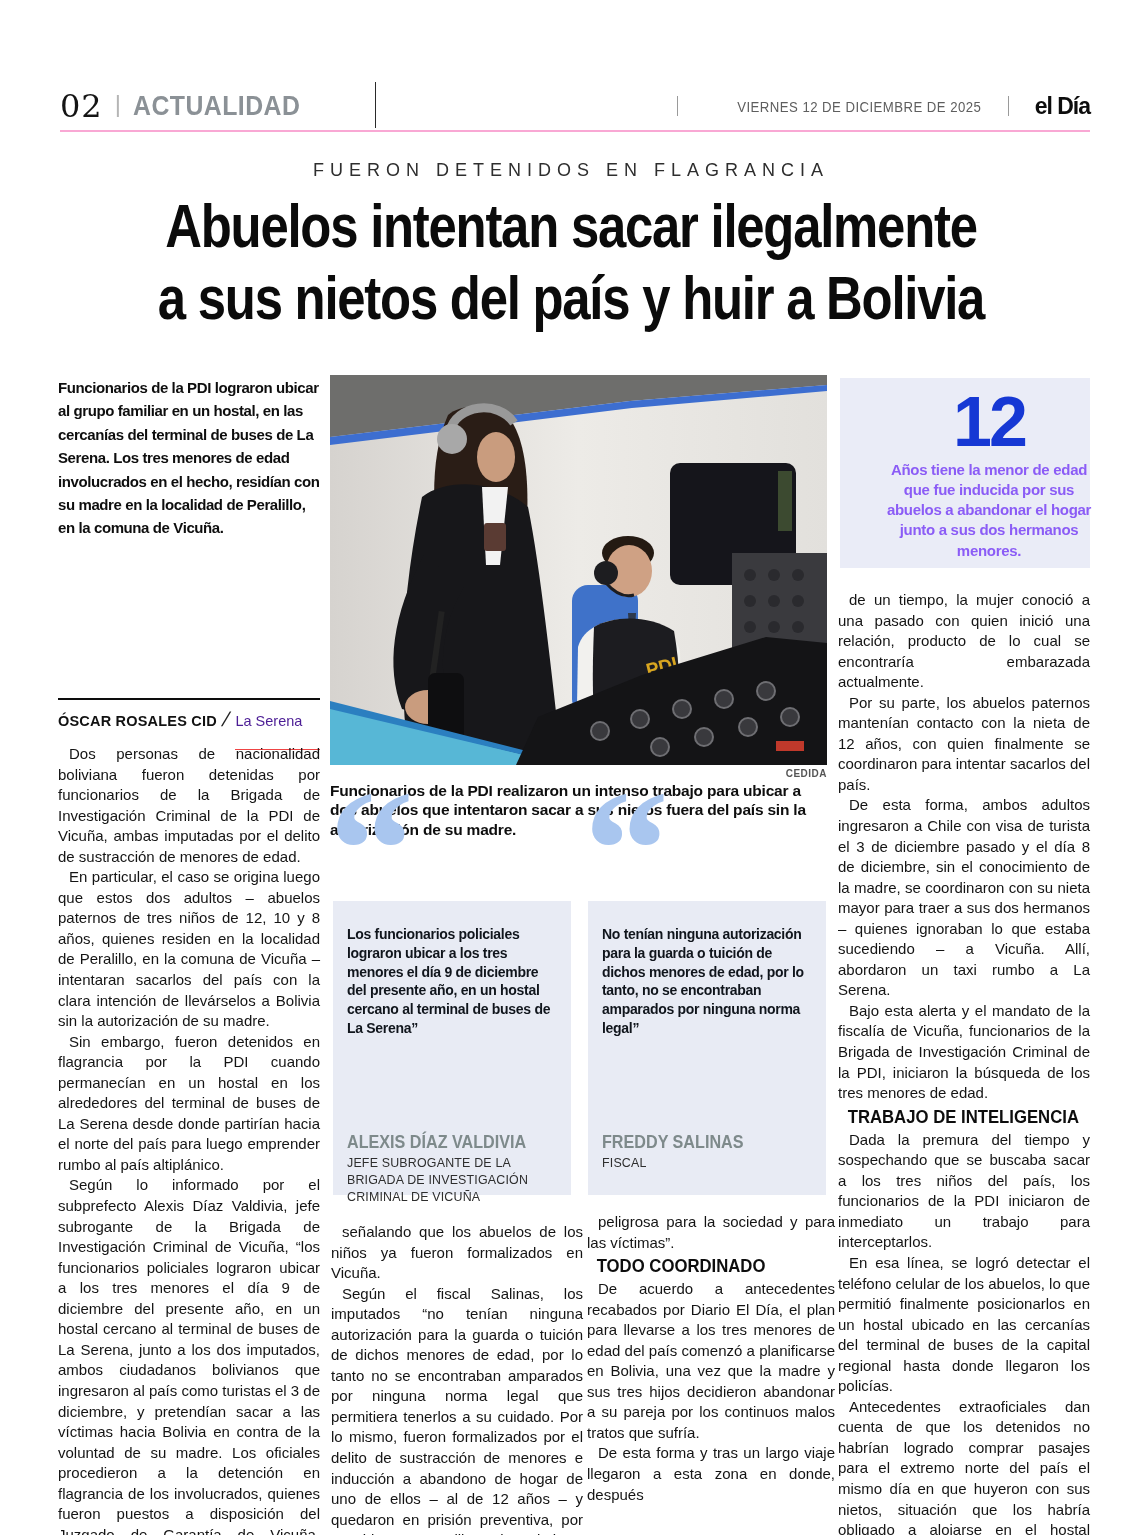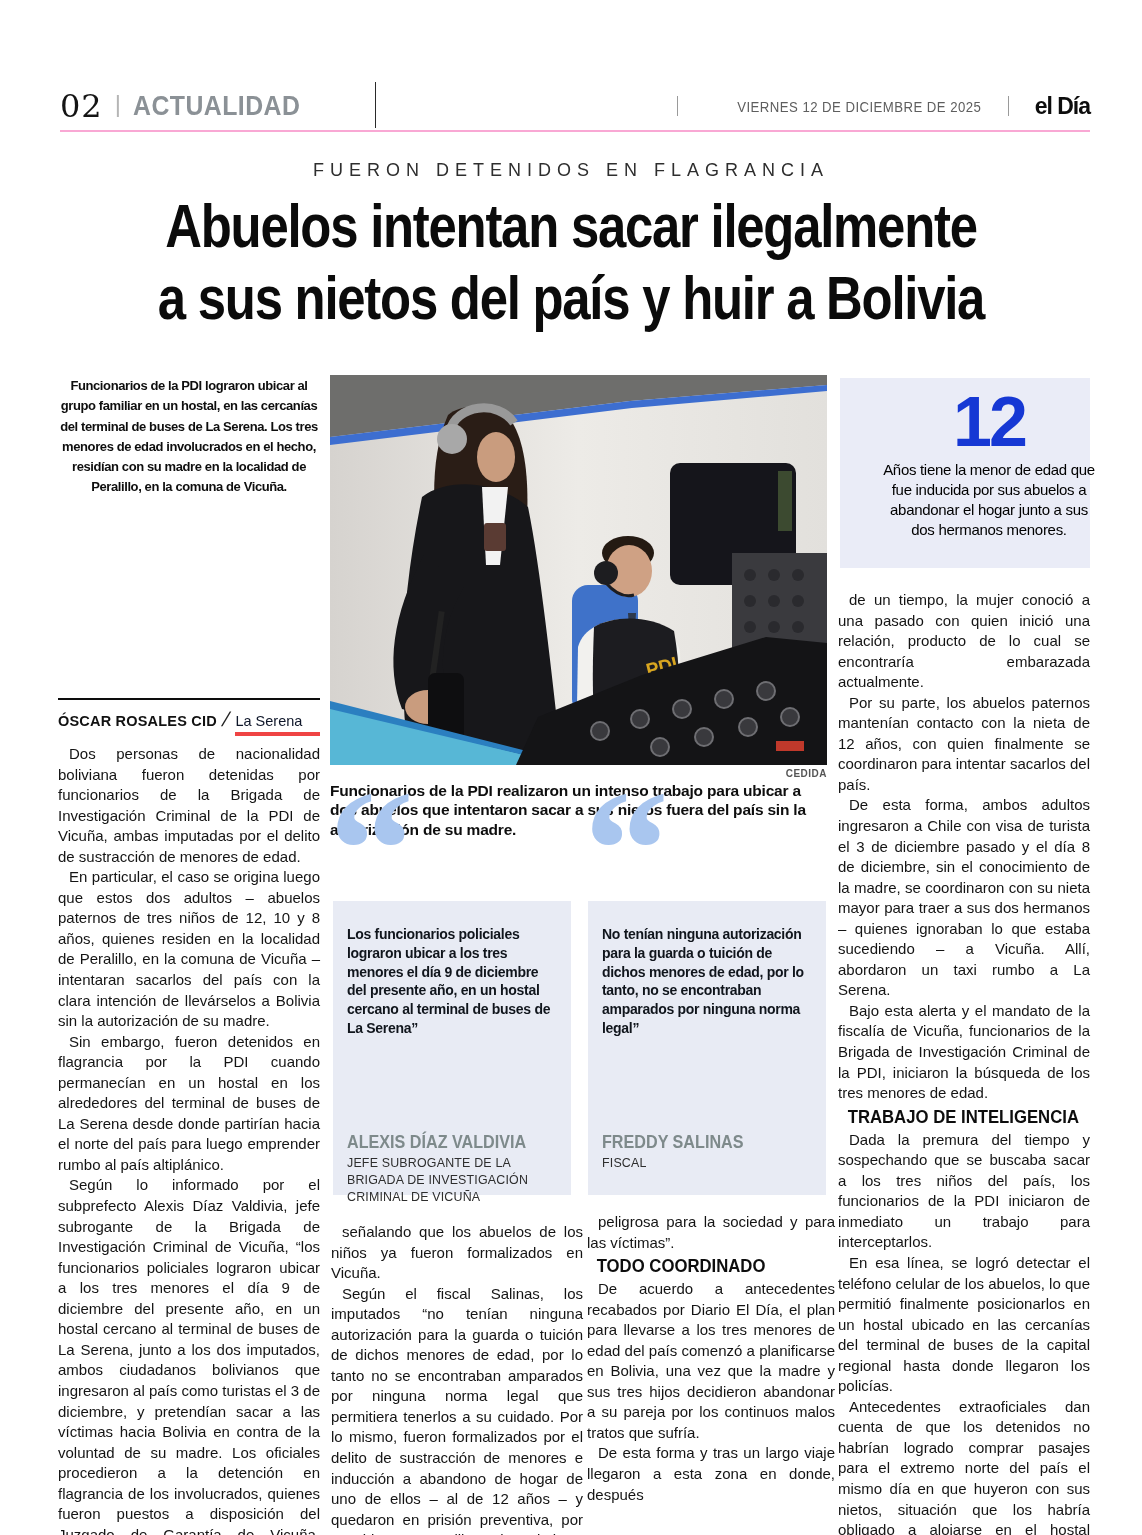--- a/index.html
+++ b/index.html
@@ -20,27 +20,27 @@
   .masthead{font-size:23px;font-weight:bold;color:#0d0d0d;letter-spacing:-1px;}
 
   
   .kicker{position:absolute;left:0;right:0;top:160px;text-align:center;
           font-size:18px;color:#2e2e2e;letter-spacing:6px;font-weight:400;}
   .headline{position:absolute;left:0;right:0;top:190px;text-align:center;line-height:1.16;}
   .headline div{font-size:62px;font-weight:bold;color:#0b0b0b;letter-spacing:-1.5px;
                 transform:scaleX(.82);transform-origin:center;white-space:nowrap;}
 
   
-  .lead{position:absolute;left:58px;top:376px;width:262px;text-align:center;
-        font-weight:bold;font-size:13px;line-height:1.56;letter-spacing:-.4px;color:#0e0e0e;}
+  .lead{position:absolute;left:58px;top:376px;width:262px;text-align:left;
+        font-weight:bold;font-size:15px;line-height:1.56;letter-spacing:-.4px;color:#0e0e0e;}
   .byline{position:absolute;left:58px;top:698px;width:262px;border-top:2px solid #0d0d0d;
           padding-top:8px;display:flex;align-items:baseline;}
   .byline-author{font-weight:bold;font-size:14.5px;letter-spacing:.2px;}
   .byline-slash{font-size:20px;margin:0 7px 0 6px;transform:skewX(-18deg);font-weight:300;color:#222;}
-  .byline-loc{font-size:14.5px;color:#0f172a;border-bottom:4px solid #ef4444;flex:1;padding-bottom:3px;}
+  .byline-loc{font-size:14.5px;color:#4c1d95;border-bottom:1px solid #ef4444;flex:1;padding-bottom:20px;}
 
   .bodycol{position:absolute;font-size:15px;line-height:1.37;text-align:justify;color:#141414;}
   .bodycol p{margin:0;text-indent:11px;}
   .col1{left:58px;top:744px;width:262px;}
   .col2{left:331px;top:1222px;width:252px;}
   .col3{left:587px;top:1212px;width:248px;}
   .col4{left:838px;top:590px;width:252px;}
   .subhead{font-weight:bold;font-size:19px;letter-spacing:0;margin:22px 0 12px 0;text-indent:0;
            transform:scaleX(.88);transform-origin:left center;white-space:nowrap;color:#0d0d0d;}
 
@@ -48,22 +48,22 @@
   .photo{position:absolute;left:330px;top:375px;width:497px;height:390px;background:#e9e7e3;overflow:hidden;}
   .credit{position:absolute;left:330px;top:768px;width:497px;text-align:right;
           font-size:10px;font-weight:bold;color:#555;letter-spacing:.5px;}
   .caption{position:absolute;left:330px;top:781px;width:497px;font-weight:bold;
            font-size:15.5px;line-height:1.25;letter-spacing:-.2px;color:#0e0e0e;}
 
   
   .statbox{position:absolute;left:840px;top:378px;width:250px;height:190px;background:#eaecf7;
            display:flex;flex-direction:column;align-items:center;justify-content:flex-start;padding-top:8px;box-sizing:border-box;padding-left:48px;}
   .stat-value{font-size:70px;font-weight:bold;color:#1638d4;letter-spacing:-3px;line-height:1.05;}
-  .stat-desc{font-weight:normal;font-size:15px;line-height:1.35;text-align:center;width:224px;
-             letter-spacing:-.3px;color:#000000;}
+  .stat-desc{font-weight:bold;font-size:15px;line-height:1.35;text-align:center;width:224px;
+             letter-spacing:-.3px;color:#8b5cf6;}
 
   
   .quote{position:absolute;width:238px;height:352px;}
   .quote1{left:333px;top:843px;}
   .quote2{left:588px;top:843px;}
   .quote-box{position:absolute;left:0;top:58px;right:0;bottom:0;background:#e8ebf4;}
   .quote-mark{position:absolute;left:-4px;top:-78px;font-family:"Liberation Serif",serif;
               font-size:170px;font-weight:bold;color:#a9c6ef;line-height:1;}
   .quote-text{position:absolute;left:14px;top:82px;width:210px;font-weight:bold;
               font-size:14px;line-height:1.34;letter-spacing:-.3px;color:#10151c;}

